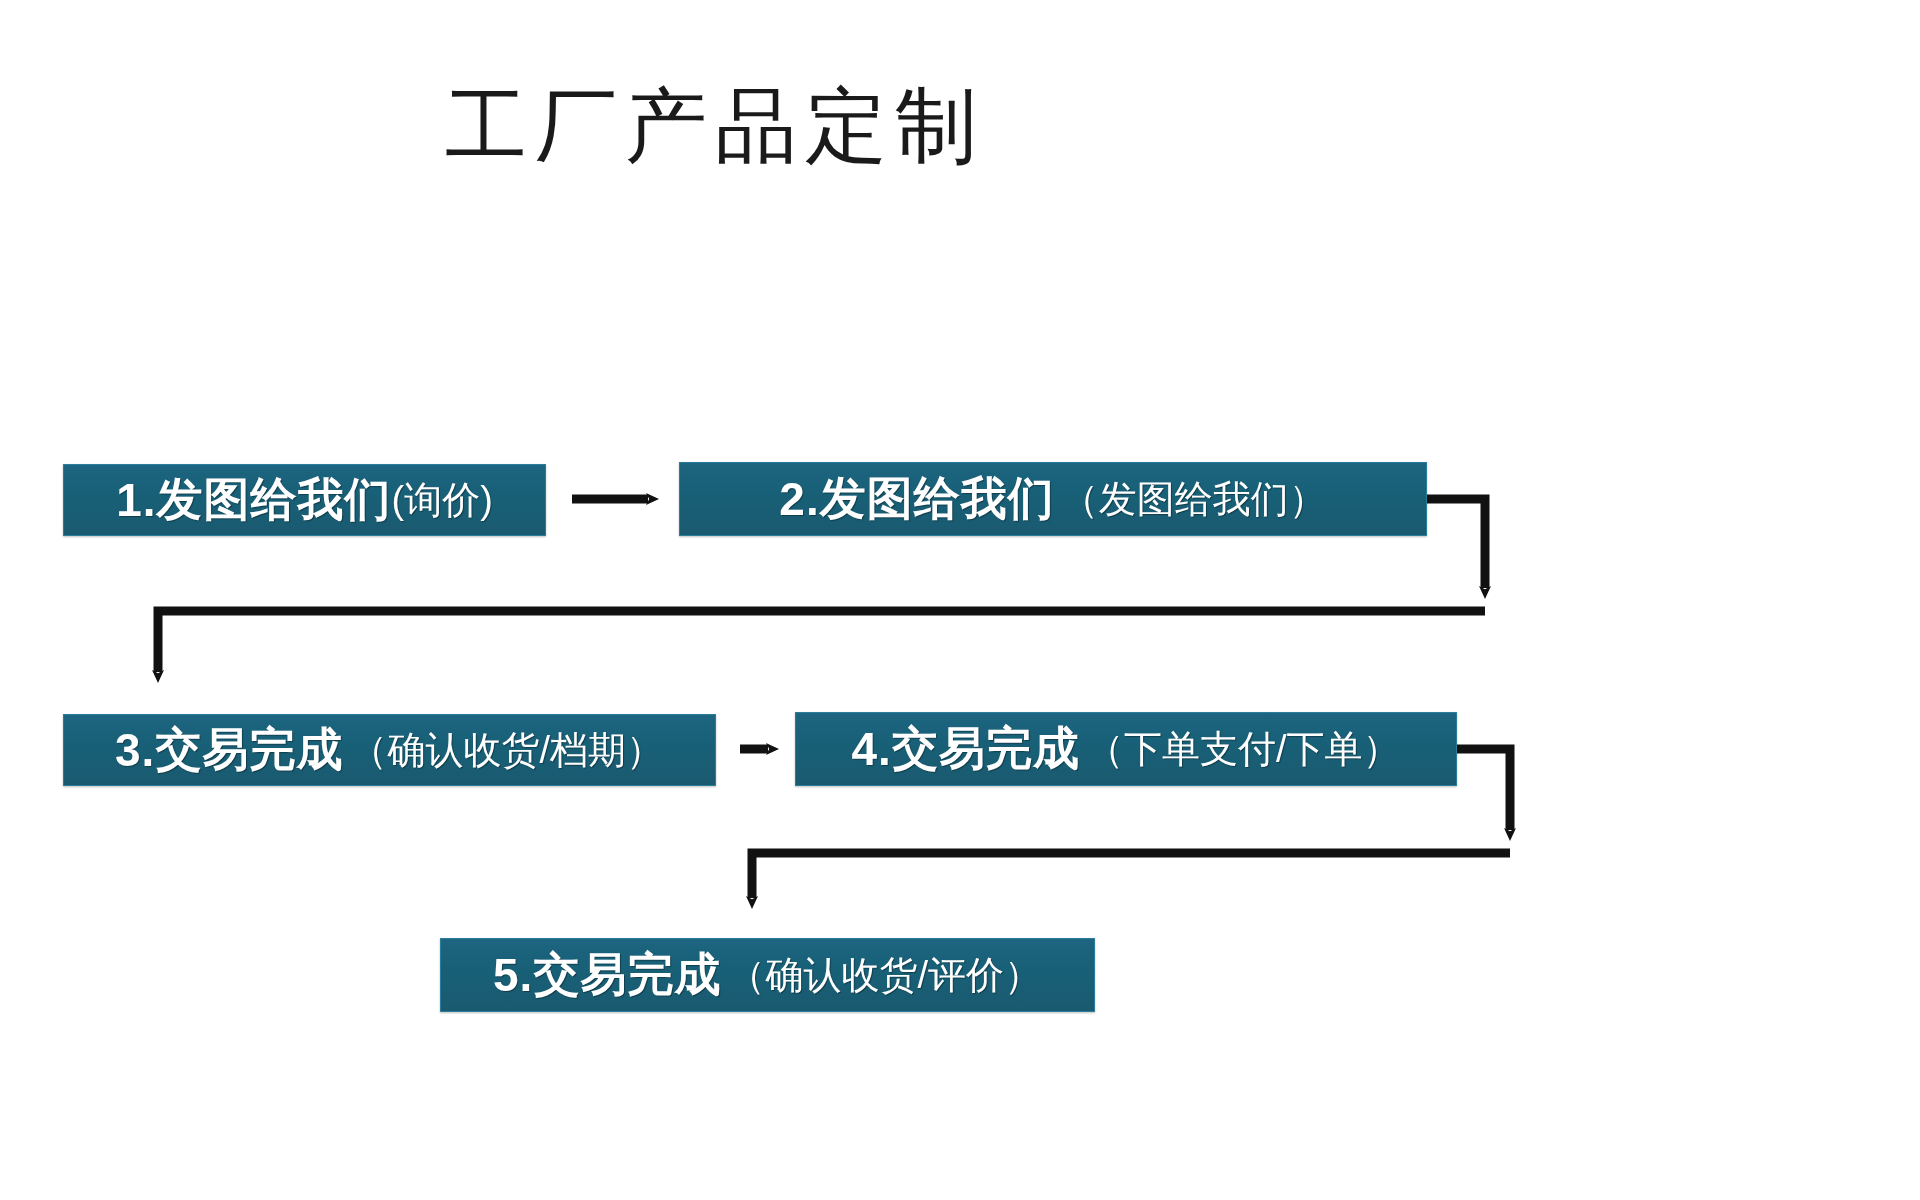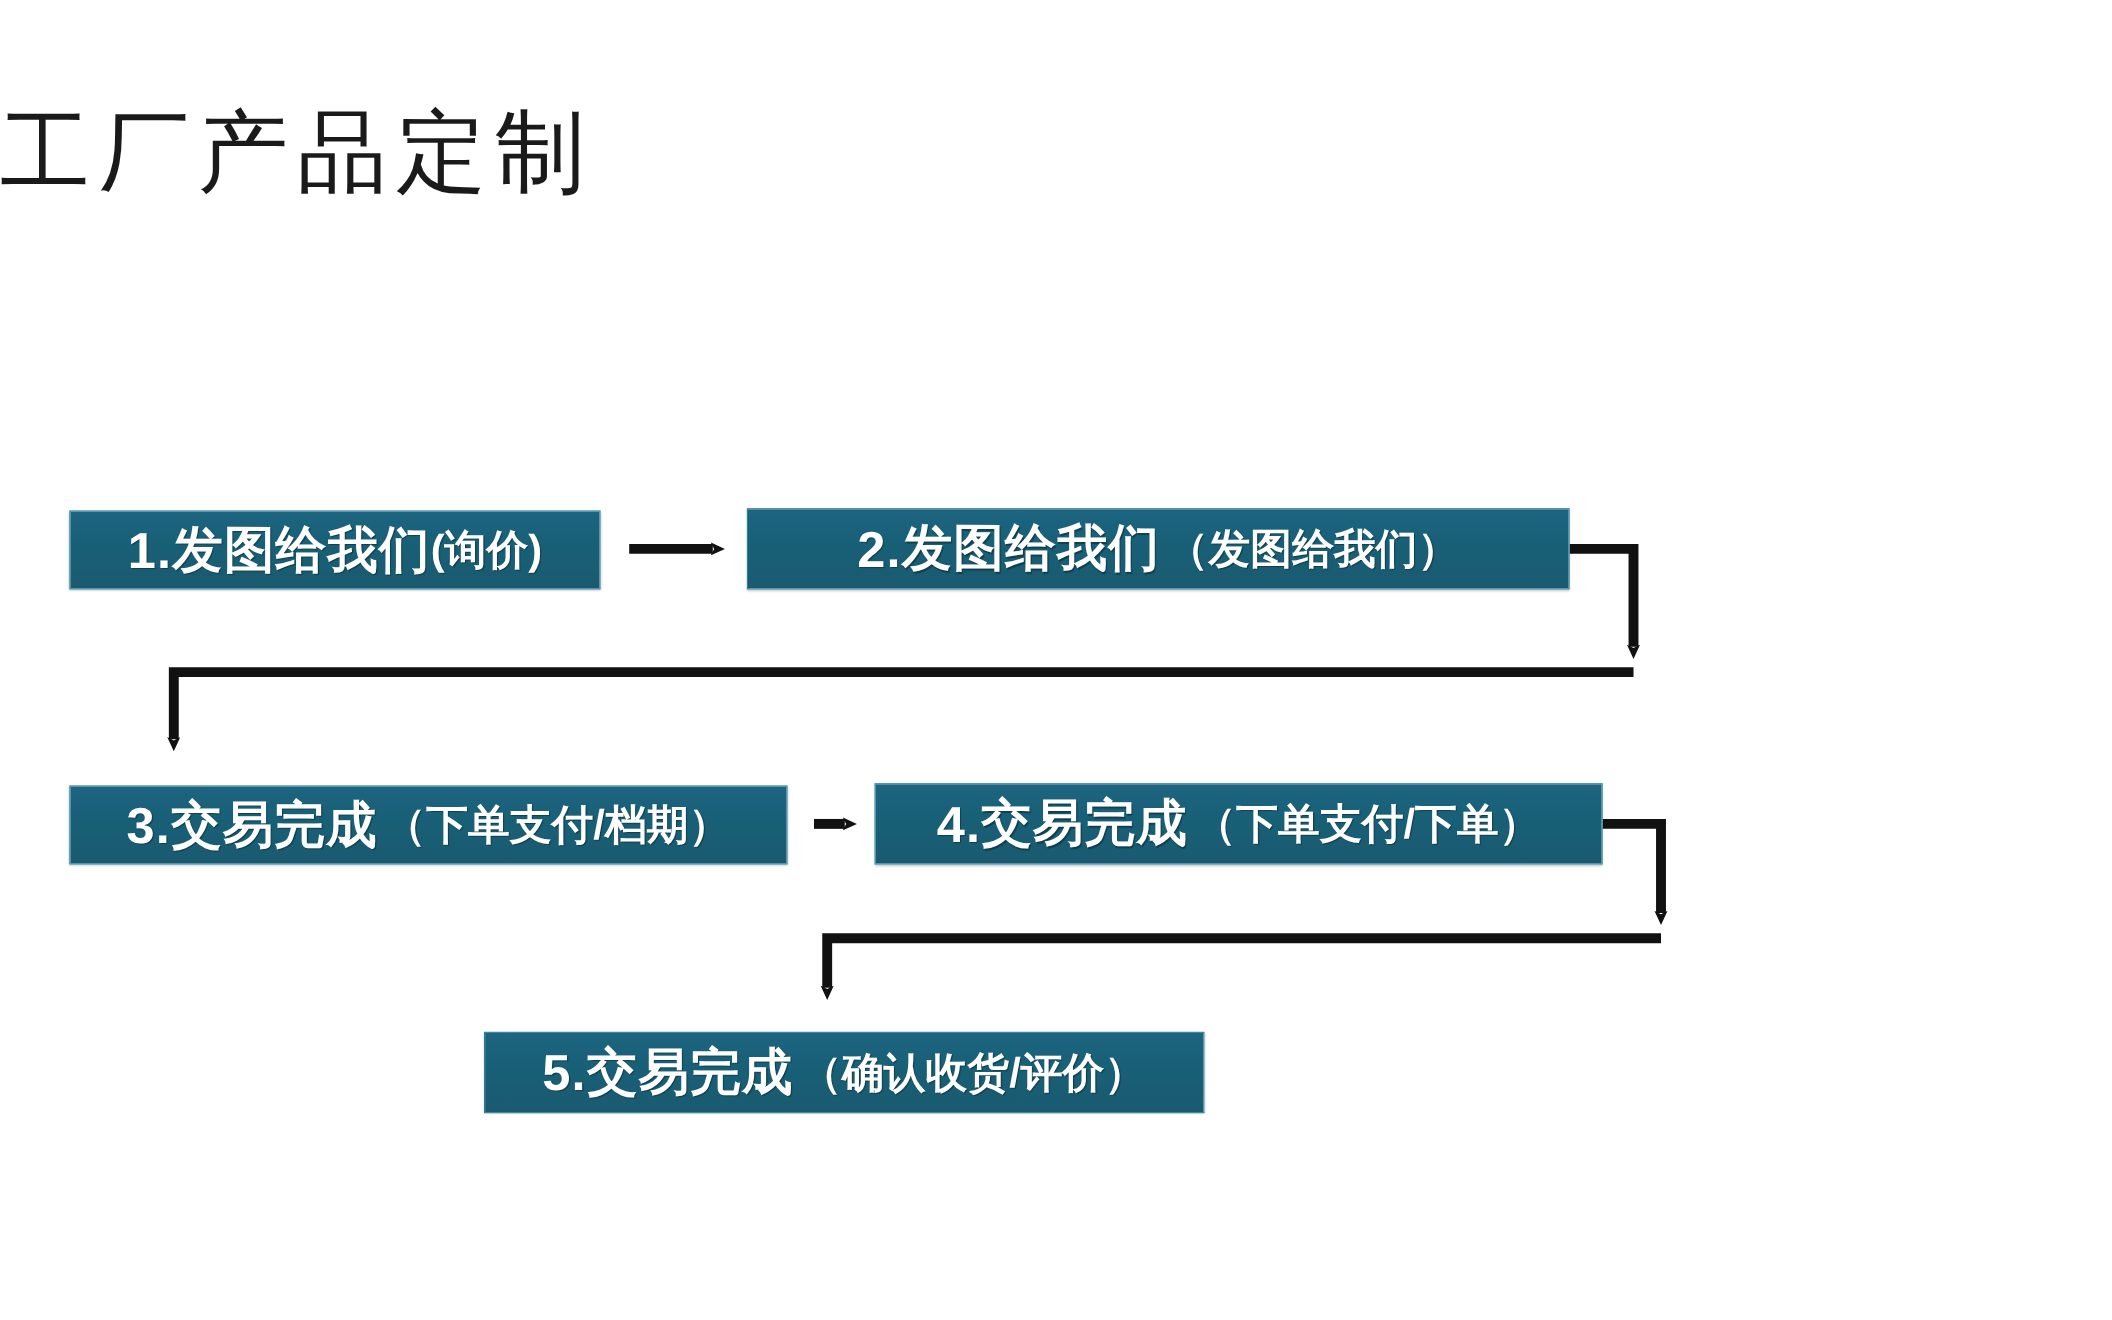--- a/index.html
+++ b/index.html
@@ -19,23 +19,23 @@
     position: absolute;
     left: 0; top: 0;
     width: 1920px;
     height: 1200px;
   }
 
   
   .title {
     position: absolute;
     left: 0;
-    top: 92px;
+    top: 80px;
     width: 1430px;
-    text-align: left;
+    text-align: center;
     font-family: "Liberation Serif", "DejaVu Serif", serif;
     font-size: 82px;
     line-height: 94px;
     letter-spacing: 8px;
     color: #1a1a1a;
     white-space: nowrap;
     font-weight: 400;
   }
 
   
@@ -53,21 +53,21 @@
     overflow: hidden;
   }
   .node .main {
     font-size: 46px;
     font-weight: 700;
     letter-spacing: 1px;
     text-shadow: 1px 1px 1px rgba(0,0,0,0.35);
   }
   .node .sub {
     font-size: 38px;
-    font-weight: 700;
+    font-weight: 400;
     letter-spacing: 0px;
     text-shadow: 1px 1px 1px rgba(0,0,0,0.35);
     text-align: center;
   }
   .node .sub.tight { margin-left: 0px; }
   .node .sub.spaced { margin-left: 6px; }
 
   #node-1 { left: 63px;  top: 464px; width: 483px; height: 72px; }
   #node-2 { left: 679px; top: 462px; width: 748px; height: 74px; }
   #node-3 { left: 63px;  top: 714px; width: 653px; height: 72px; }
@@ -123,21 +123,21 @@
 
   <div class="node" id="node-2">
     <span class="main">2.</span>
     <span class="main">发图给我们</span>
     <span class="sub spaced">（发图给我们）</span>
   </div>
 
   <div class="node" id="node-3">
     <span class="main">3.</span>
     <span class="main">交易完成</span>
-    <span class="sub spaced">（下单支付/档期）</span>
+    <span class="sub spaced">（确认收货/档期）</span>
   </div>
 
   <div class="node" id="node-4">
     <span class="main">4.</span>
     <span class="main">交易完成</span>
     <span class="sub spaced">（下单支付/下单）</span>
   </div>
 
   <div class="node" id="node-5">
     <span class="main">5.</span>

